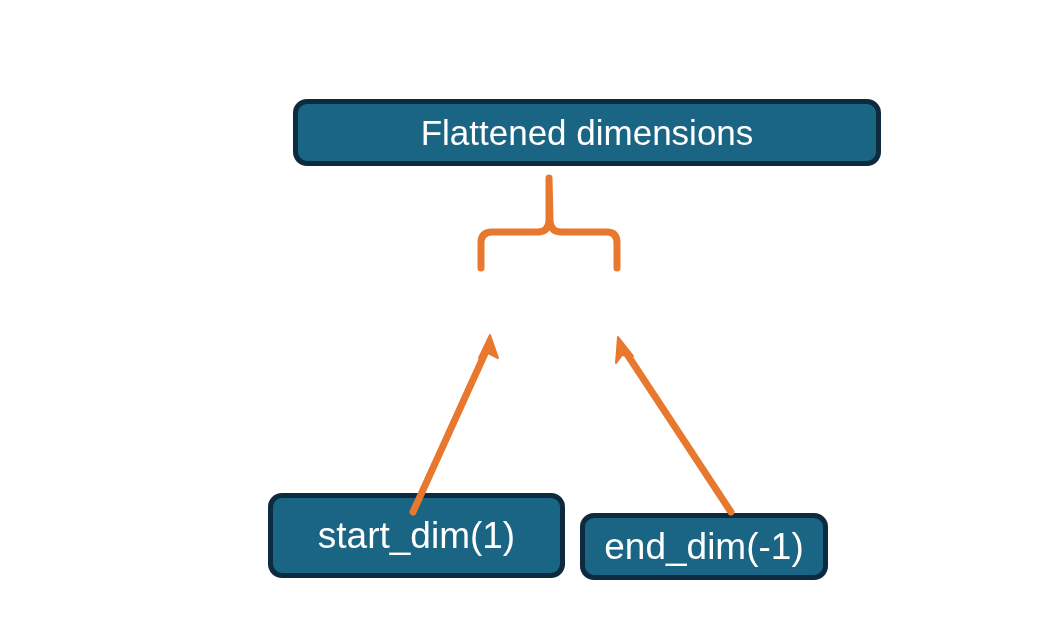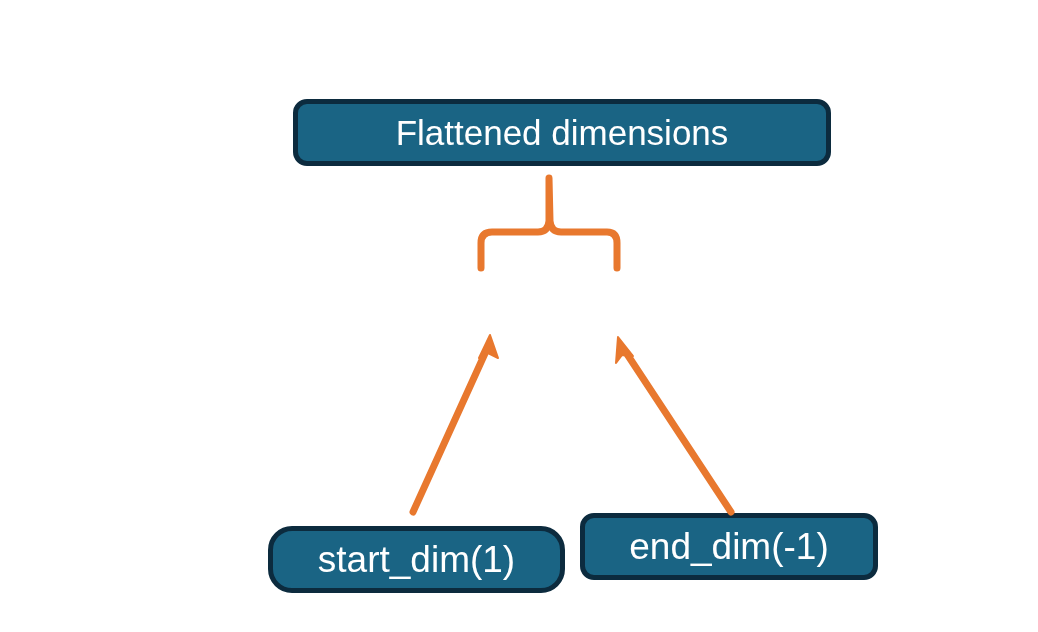--- a/index.html
+++ b/index.html
@@ -30,50 +30,50 @@
     color: #ffffff;
     font-family: "Liberation Sans", sans-serif;
     font-weight: 400;
     line-height: 1;
     white-space: nowrap;
     z-index: 2;
   }
   #node-flattened {
     left: 293px;
     top: 99px;
-    width: 538px;
+    width: 588px;
     height: 67px;
     border-radius: 14px;
     font-size: 35px;
   }
   #node-shape {
     left: 178px;
     top: 216px;
     width: 700px;
     height: 160px;
     border-radius: 22px;
     border-width: 6px;
     align-items: flex-start;
     padding-top: 62px;
   }
   #node-shape .node-label {
     font-size: 52px;
   }
   #node-start-dim {
     left: 268px;
-    top: 526px;
+    top: 493px;
     width: 297px;
-    height: 67px;
-    border-radius: 24px;
+    height: 85px;
+    border-radius: 14px;
     font-size: 37px;
   }
   #node-end-dim {
     left: 580px;
     top: 513px;
-    width: 298px;
+    width: 248px;
     height: 67px;
     border-radius: 14px;
     font-size: 37px;
   }
   #connectors {
     position: absolute;
     left: 0;
     top: 0;
     width: 1038px;
     height: 632px;

